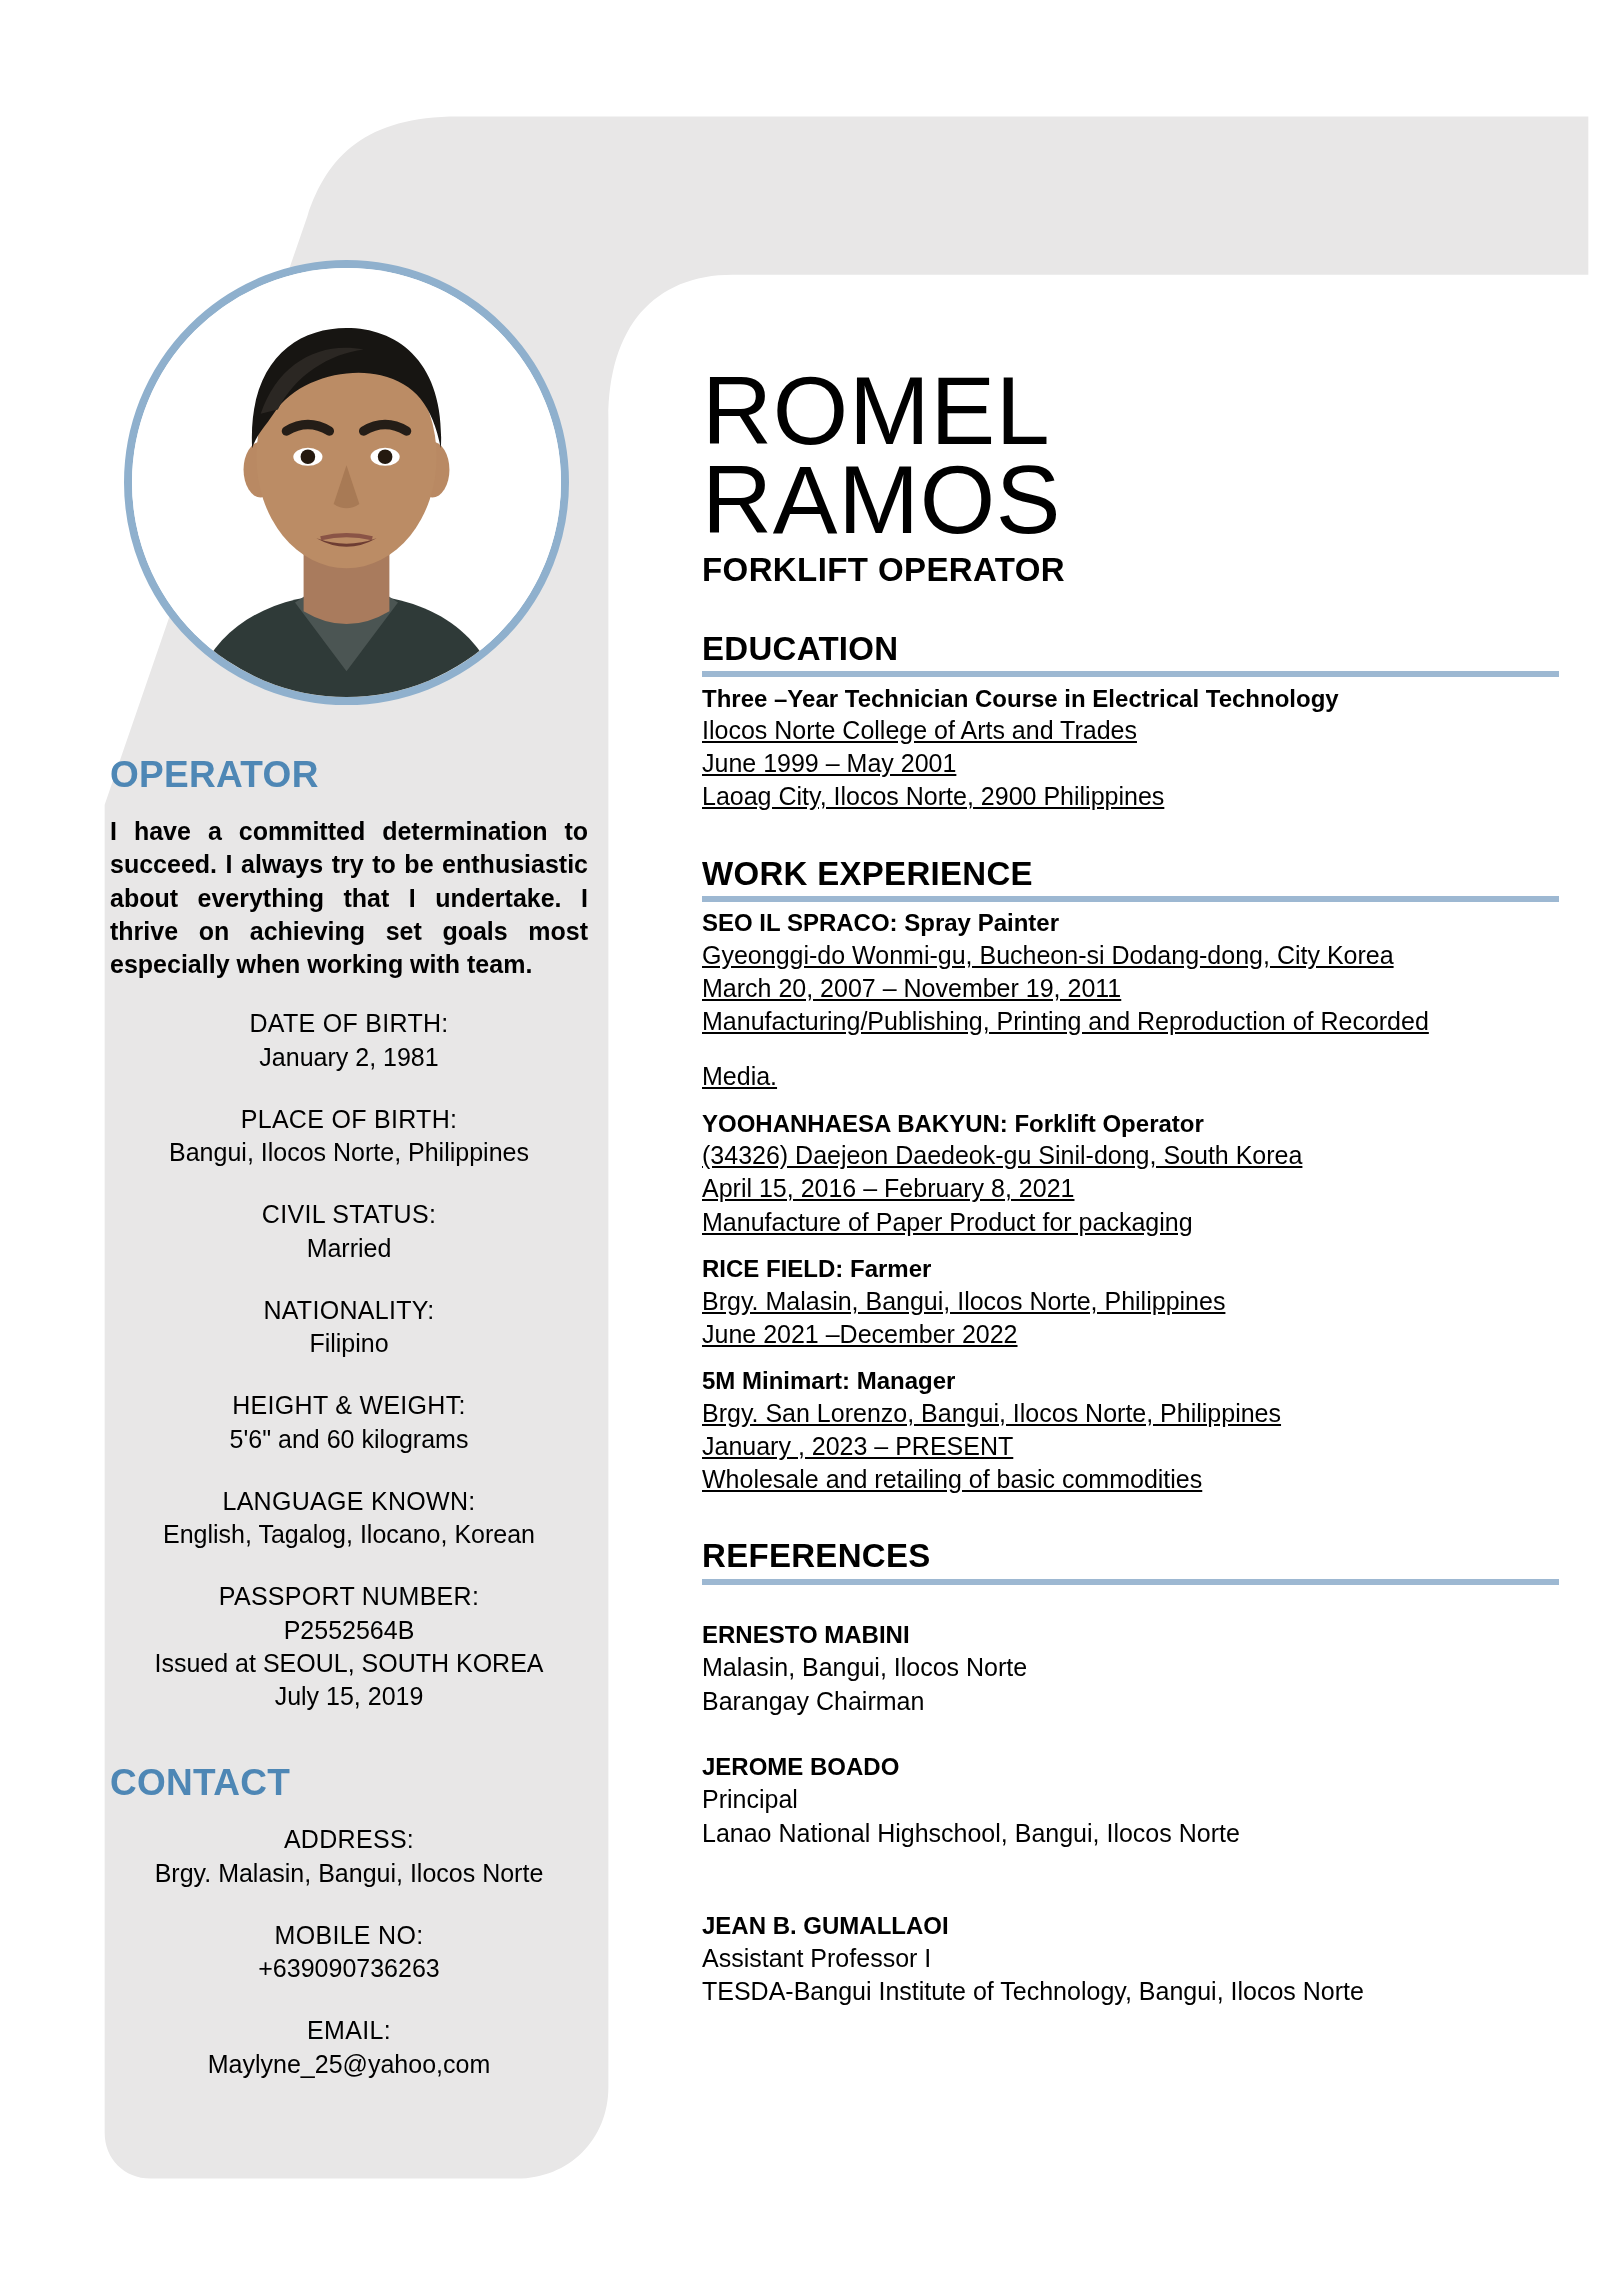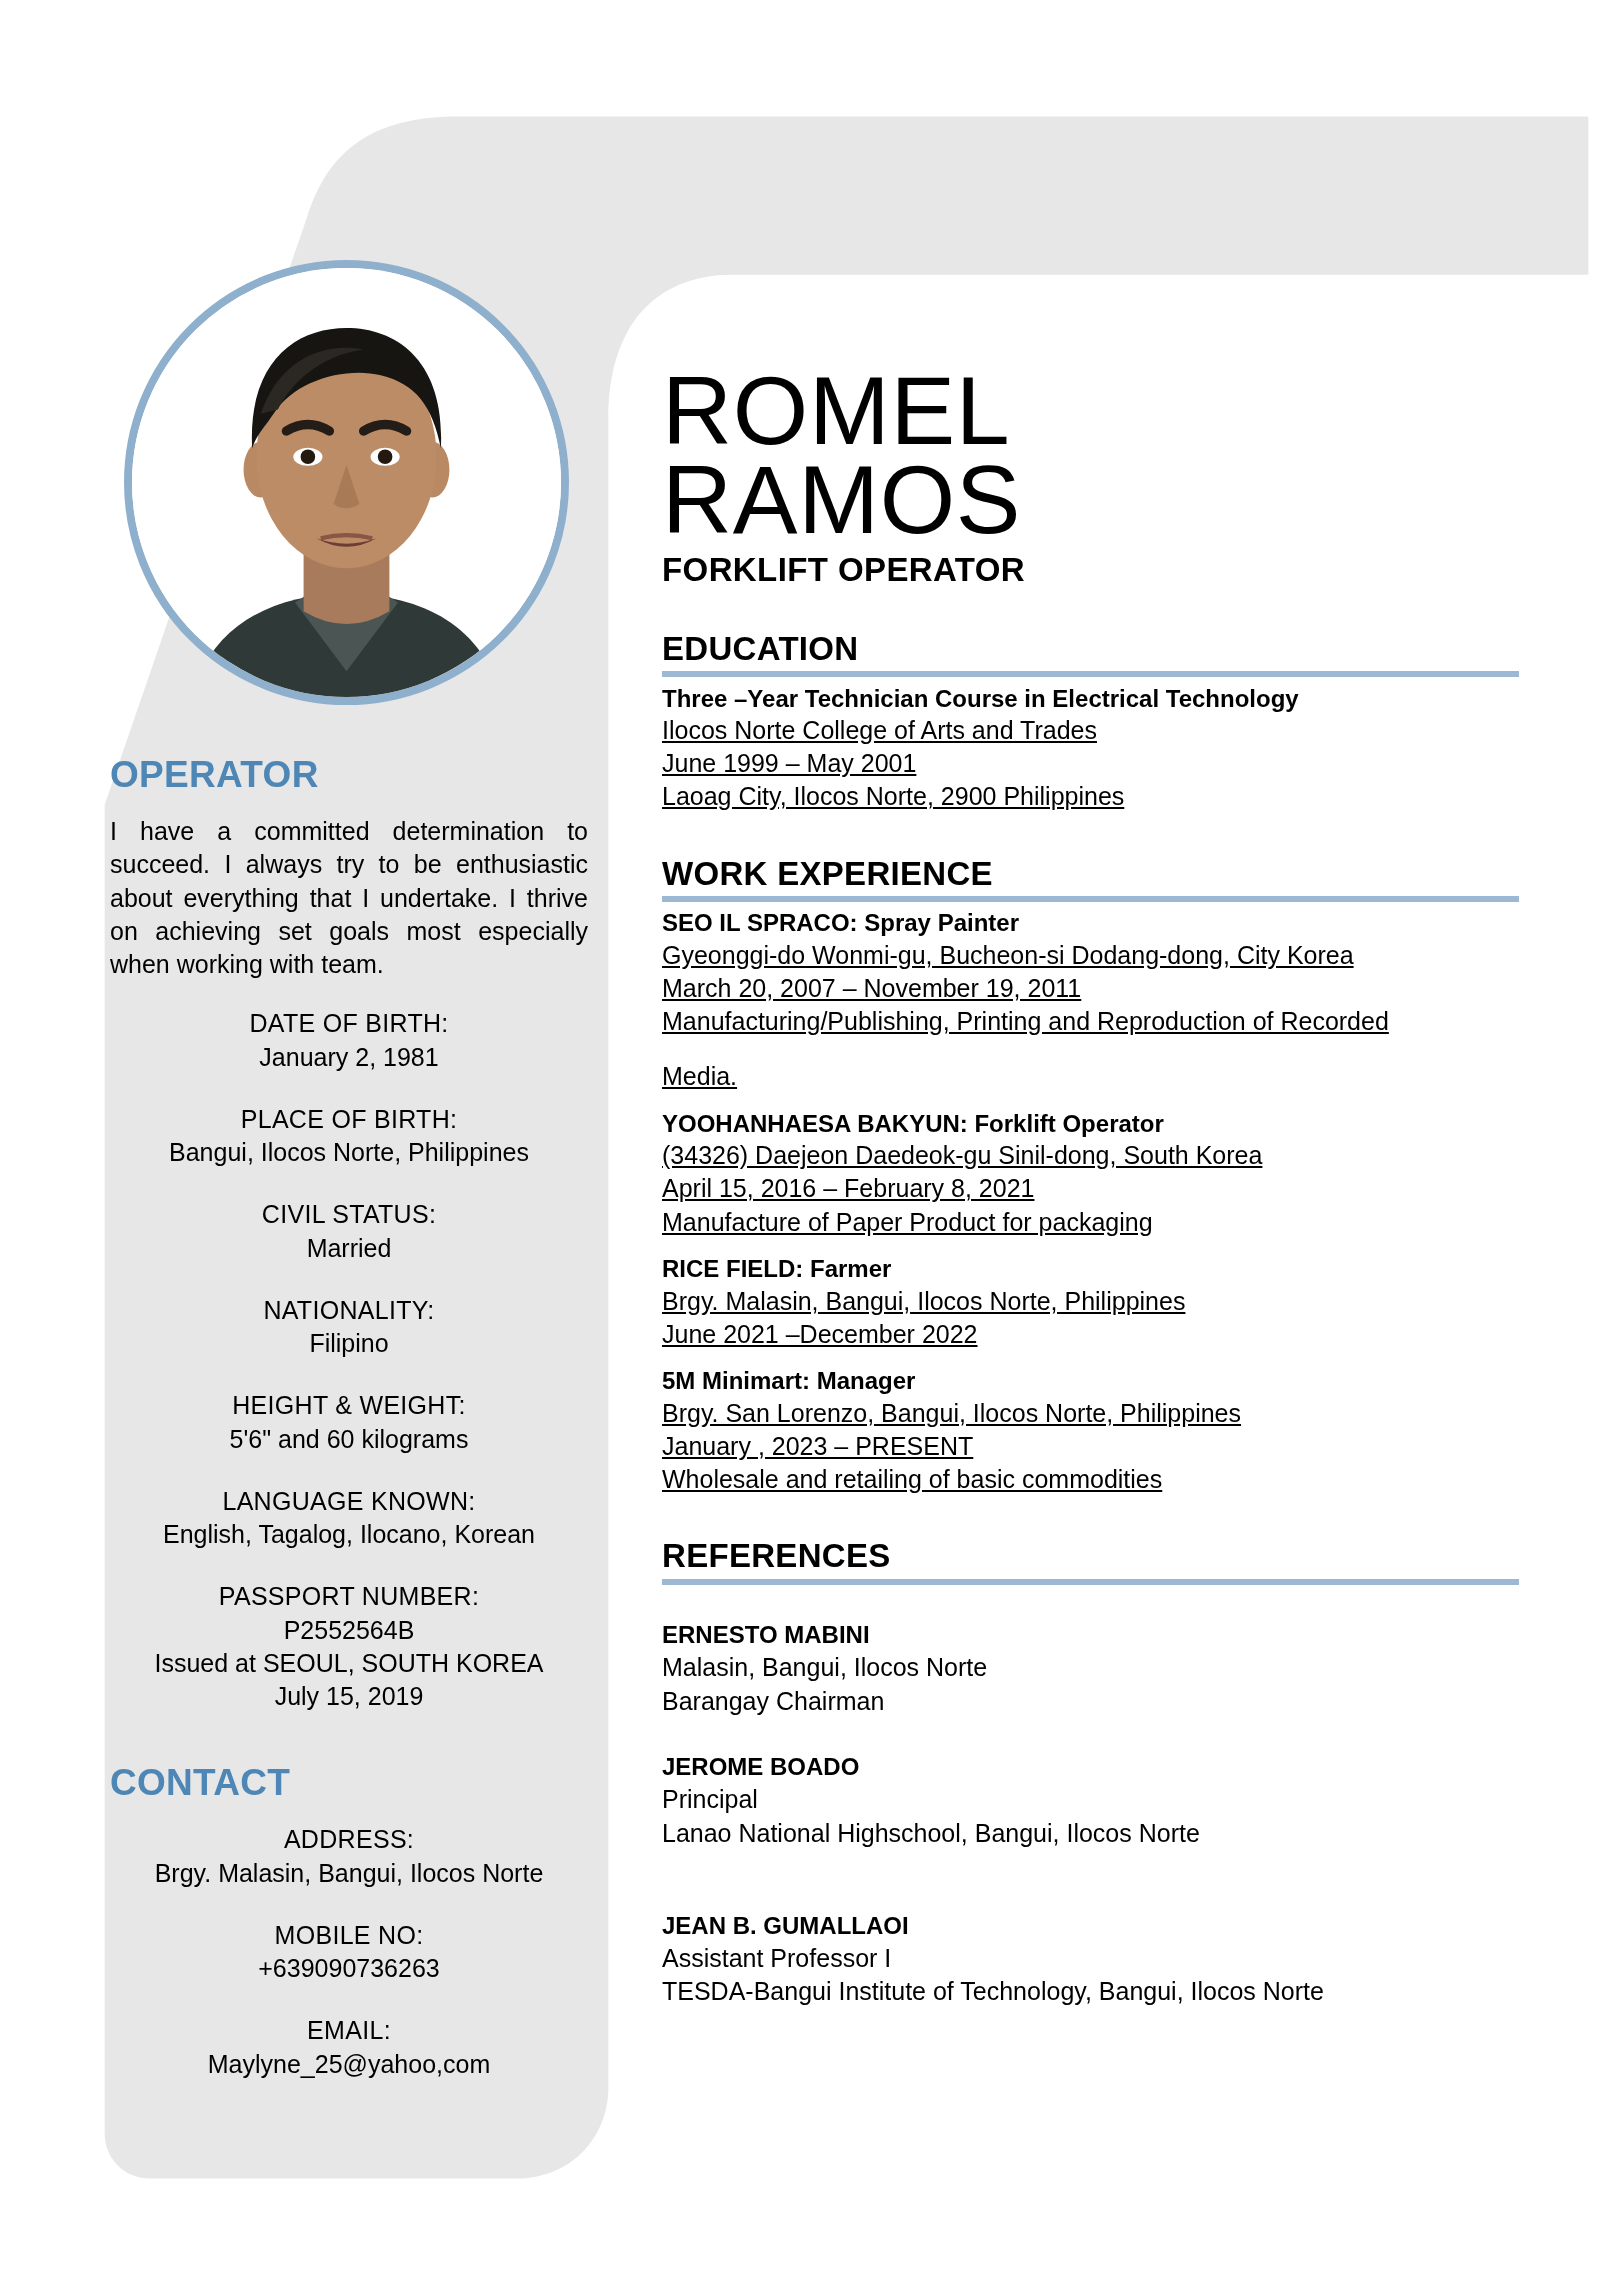--- a/index.html
+++ b/index.html
@@ -55,39 +55,39 @@
     letter-spacing: 0.3px;
     margin: 0 0 22px 0;
     line-height: 1;
   }
   #contact-heading { margin-top: 51px; }
   .side-para {
     font-size: 25px;
     line-height: 1.33;
     text-align: justify;
     margin: 0 0 26px 0;
-    font-weight: 400;
+    font-weight: 700;
   }
   .field-block { margin: 0 0 29px 0; text-align: center; }
   .field-label {
     font-size: 25px;
     line-height: 1.33;
     font-weight: 300;
     letter-spacing: 0.3px;
   }
   .field-value {
     font-size: 25px;
     line-height: 1.33;
     font-weight: 300;
   }
 
   
   #main {
     position: absolute;
-    left: 662px;
+    left: 702px;
     top: 366px;
     width: 887px;
   }
   #name-block {
     line-height: 0.92;
     margin-bottom: 3.9px;
   }
   .name-line {
     font-size: 97px;
     font-weight: 300;

